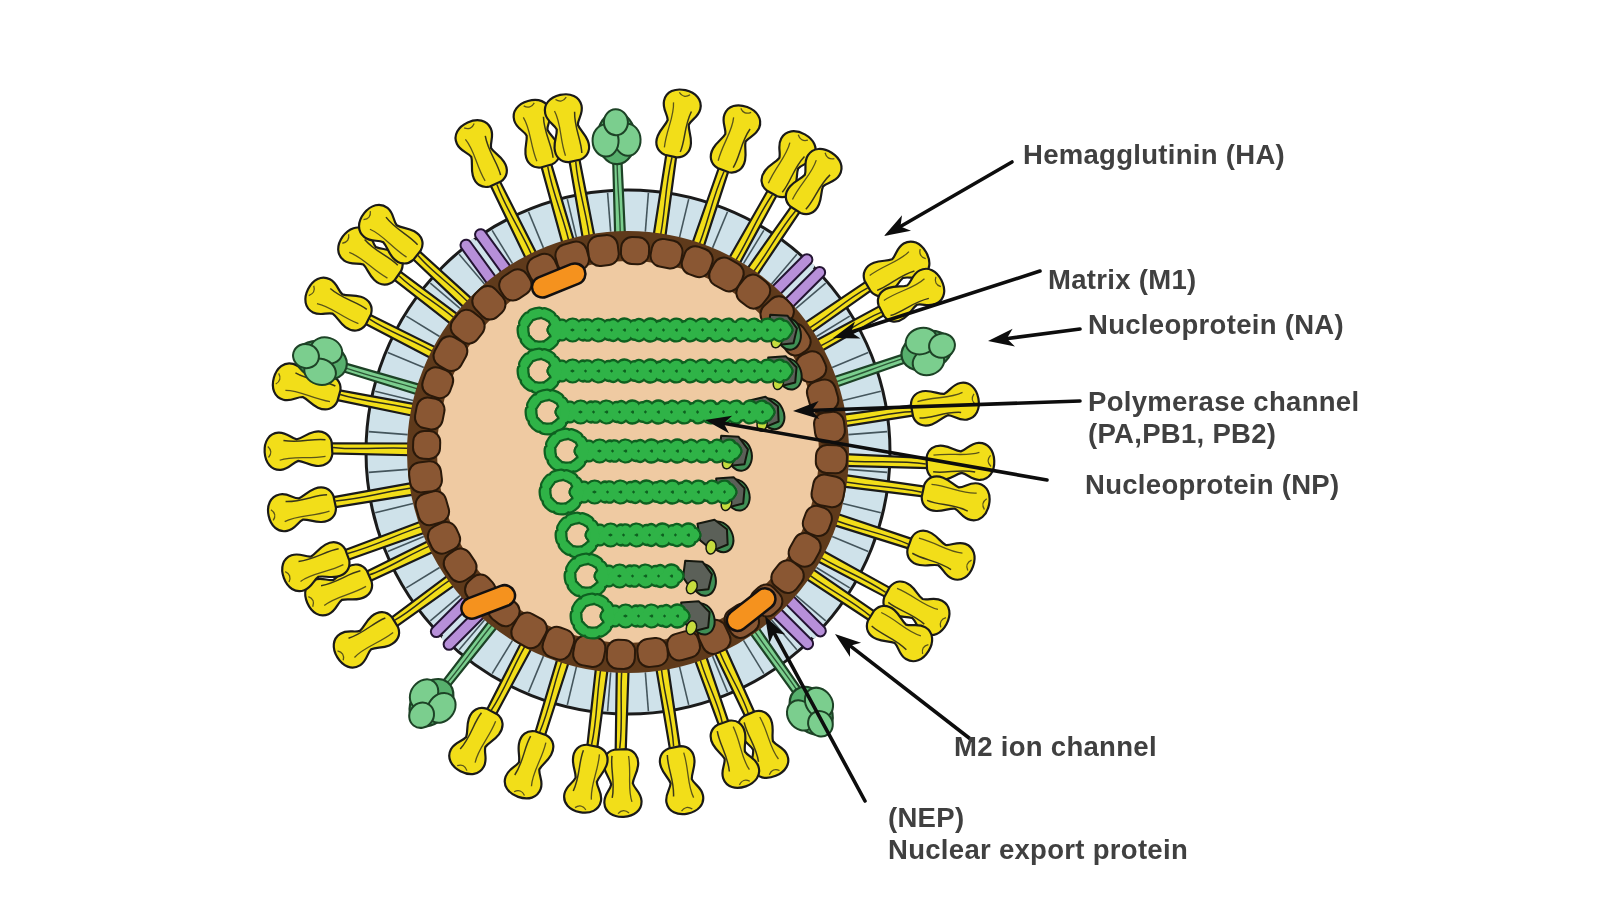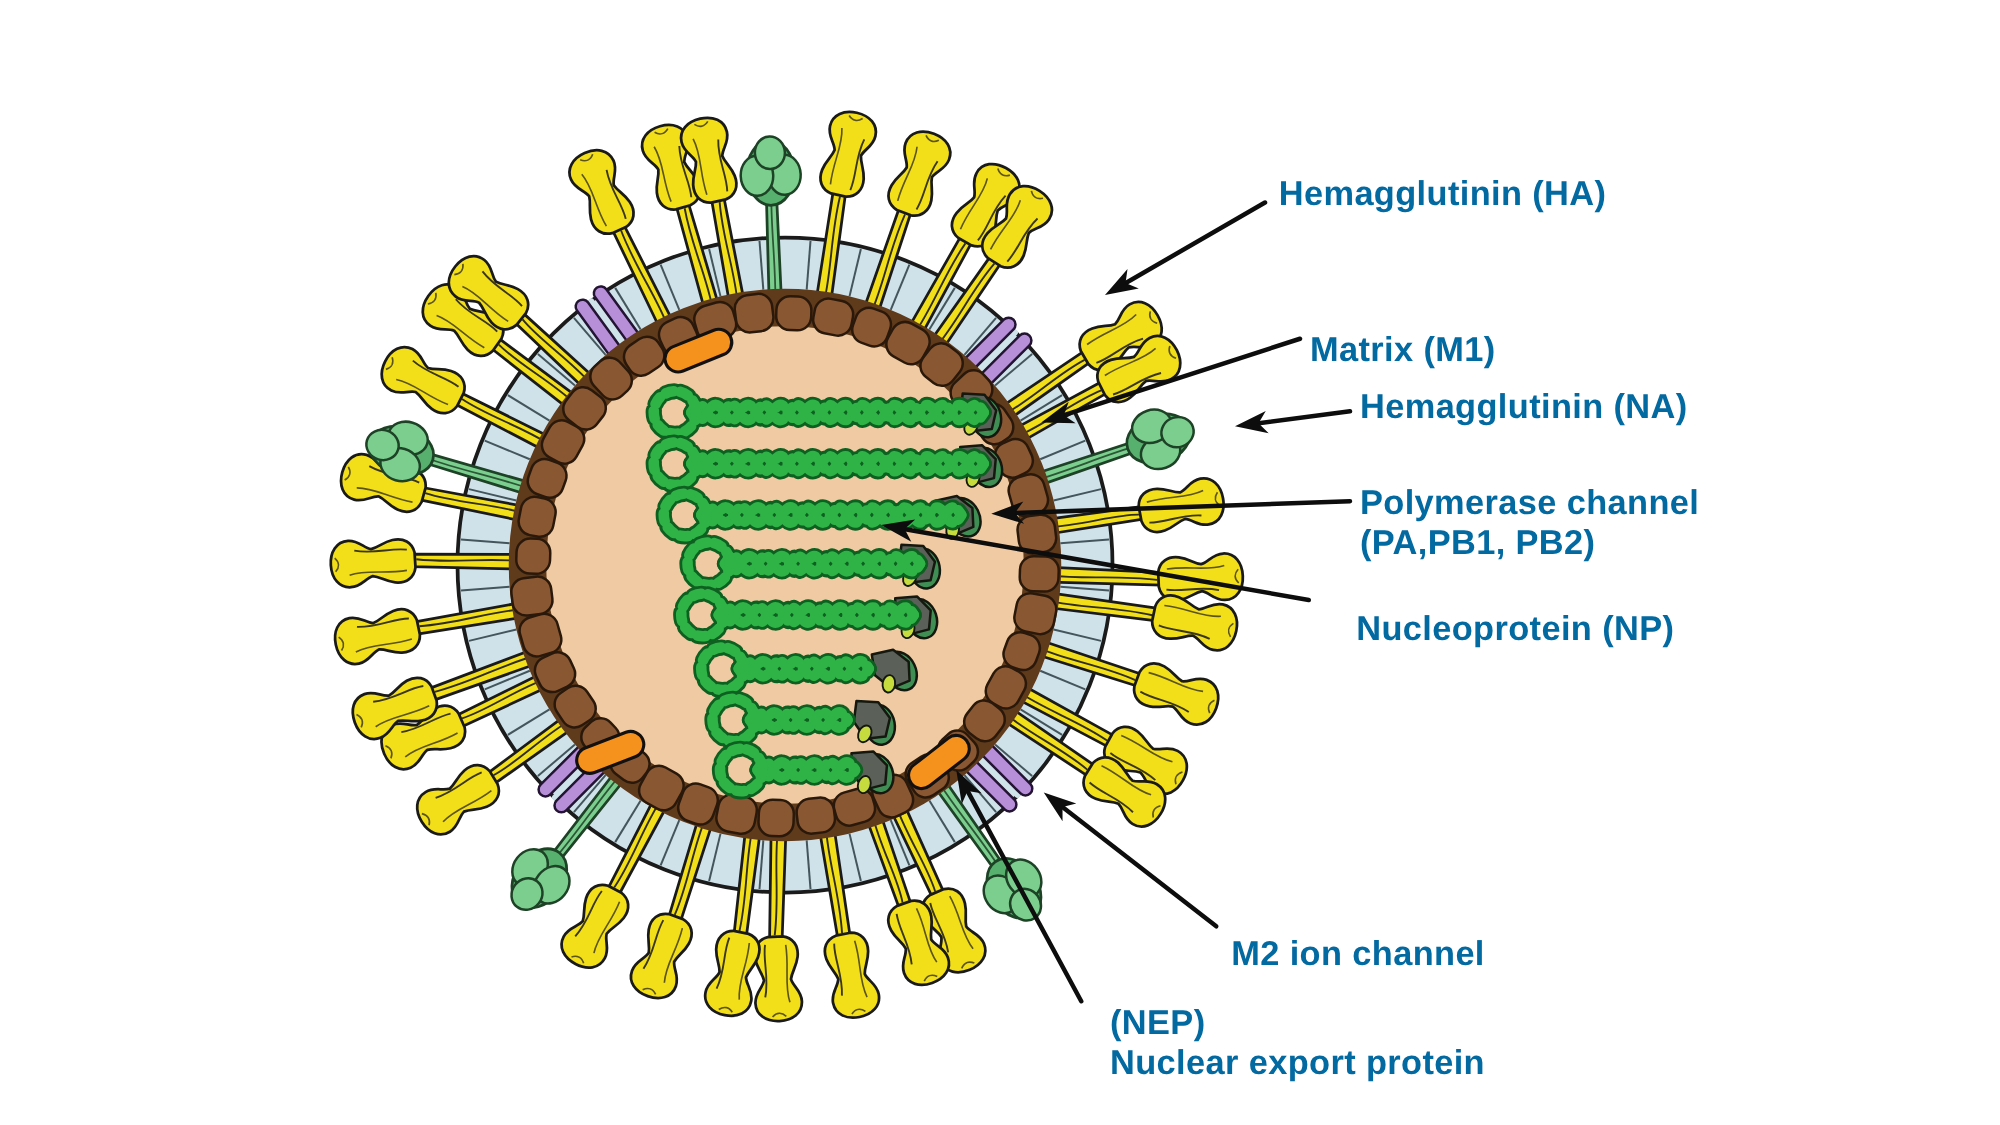--- a/index.html
+++ b/index.html
@@ -1,20 +1,20 @@
 <!DOCTYPE html>
 <html><head>
 <meta charset="utf-8">
 <style>
   html,body{margin:0;padding:0;background:#ffffff;}
   .stage{position:relative;width:1600px;height:900px;background:#ffffff;overflow:hidden;
          font-family:"Liberation Sans",sans-serif;}
   #virus-svg{position:absolute;left:0;top:0;}
   .label{position:absolute;font-weight:700;font-size:27.5px;line-height:32px;
-         color:#0369a1;letter-spacing:.3px;white-space:nowrap;}
+         color:#404040;letter-spacing:.3px;white-space:nowrap;}
   .label span{display:block;}
 </style>
 </head>
 <body>
 
 <div class="stage">
   <svg id="virus-svg" width="1600" height="900" viewBox="0 0 1600 900">
       <circle cx="628" cy="452" r="262" fill="#cfe2ea" stroke="#1b1b1b" stroke-width="3"></circle>
       <g>
         <line x1="645.3394601558538" y1="231.68126924497872" x2="648.3993648892397" y2="192.80149322938672" stroke="#44555c" stroke-width="1.6"></line>
@@ -707,29 +707,29 @@
       </g>
     </svg>
 
   <div class="label" style="left: 1023px; top: 139px;">
       <span>Hemagglutinin (HA)</span>
     </div>
   <div class="label" style="left: 1048px; top: 264px;">
       <span>Matrix (M1)</span>
     </div>
   <div class="label" style="left: 1088px; top: 309px;">
-      <span>Hemagglutinin (NA)</span>
+      <span>Nucleoprotein (NA)</span>
     </div>
   <div class="label" style="left: 1088px; top: 386px;">
       <span>Polymerase channel</span>
       <span>(PA,PB1, PB2)</span>
     </div>
-  <div class="label" style="left: 1085px; top: 469px; margin-top: 18px;">
+  <div class="label" style="left: 1085px; top: 469px;">
       <span>Nucleoprotein (NP)</span>
     </div>
-  <div class="label" style="left: 985px; top: 731px; margin-top: 16px;">
+  <div class="label" style="left: 954px; top: 731px;">
       <span>M2 ion channel</span>
     </div>
   <div class="label" style="left: 888px; top: 802px;">
       <span>(NEP)</span>
       <span>Nuclear export protein</span>
     </div>
 </div>
 
 </body></html>

